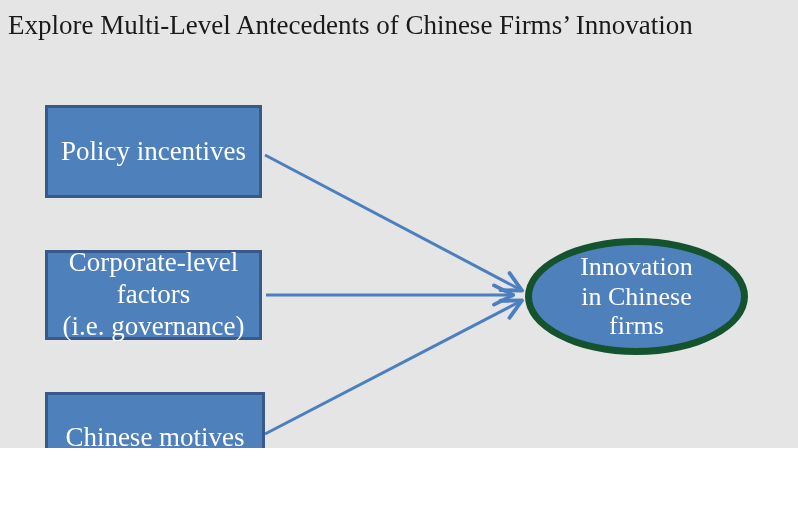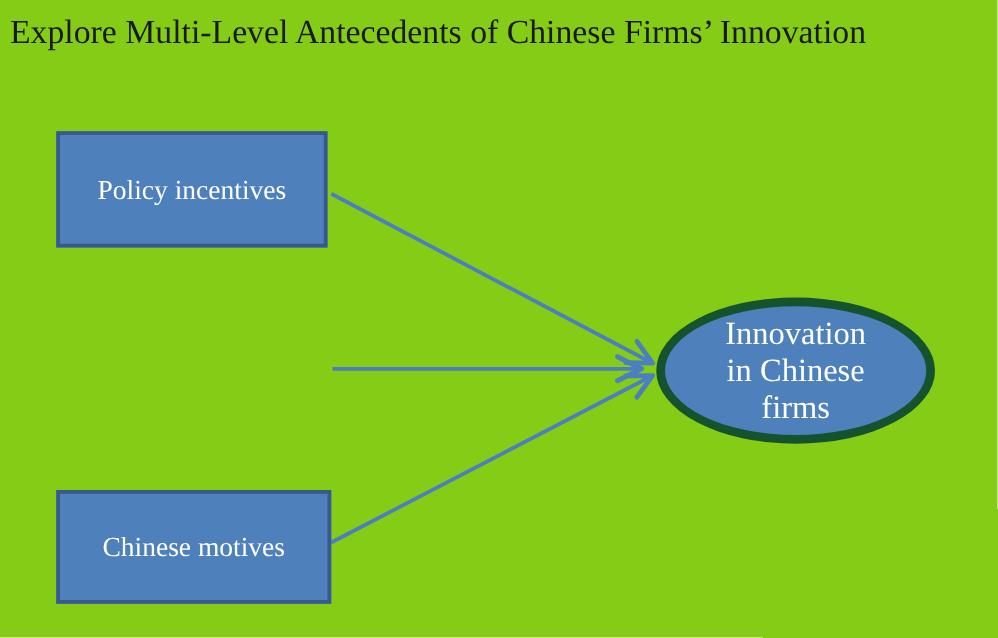--- a/index.html
+++ b/index.html
@@ -3,43 +3,43 @@
 <meta charset="utf-8">
 <style>
   html, body {
     margin: 0;
     padding: 0;
     background: #ffffff;
   }
   #canvas {
     position: relative;
     width: 798px;
-    height: 510px;
-    background: #84cc16;
+    height: 448px;
+    background: #e5e5e5;
     overflow: hidden;
     font-family: "Liberation Serif", "DejaVu Serif", serif;
   }
   .title {
     position: absolute;
     left: 8px;
     top: 10px;
     font-size: 27px;
     font-weight: 400;
     color: #1a1a1a;
     white-space: nowrap;
     letter-spacing: 0px;
   }
   .node {
     position: absolute;
     display: flex;
     align-items: center;
     justify-content: center;
     text-align: center;
     color: #ffffff;
-    font-size: 22px;
+    font-size: 27px;
     line-height: 1.18;
     white-space: pre-line;
     box-sizing: border-box;
   }
   .rect-node {
     background: #4e80bc;
     border: 3px solid #38598c;
   }
   .ellipse-node {
     background: #4e80bc;
@@ -72,20 +72,23 @@
         <path d="M1,1 L9,5 L1,9" fill="none" stroke="#4c7fc0" stroke-width="1.6" stroke-linecap="round" stroke-linejoin="round"></path>
       </marker>
     </defs>
     <line x1="265" y1="155" x2="521" y2="290" stroke="#4c7fc0" stroke-width="3" marker-end="url(#openArrow)"></line>
     <line x1="266" y1="295" x2="512" y2="295" stroke="#4c7fc0" stroke-width="3" marker-end="url(#openArrow)"></line>
     <line x1="265" y1="434" x2="521" y2="301" stroke="#4c7fc0" stroke-width="3" marker-end="url(#openArrow)"></line>
   </svg>
 
   <div id="node-policy" class="node rect-node">Policy incentives</div>
 
+  <div id="node-corporate" class="node rect-node">Corporate-level
+factors
+(i.e. governance)</div>
 
   <div id="node-inventor" class="node rect-node">Chinese motives</div>
 
   <div id="node-innovation" class="node ellipse-node">Innovation
 in Chinese
 firms</div>
 
 </div>
 
 </body></html>

